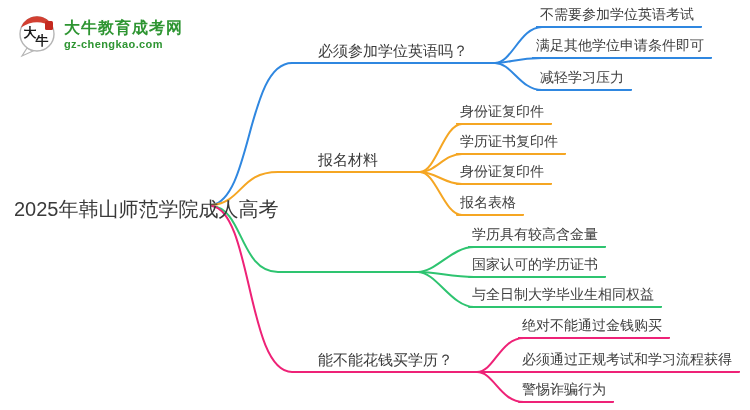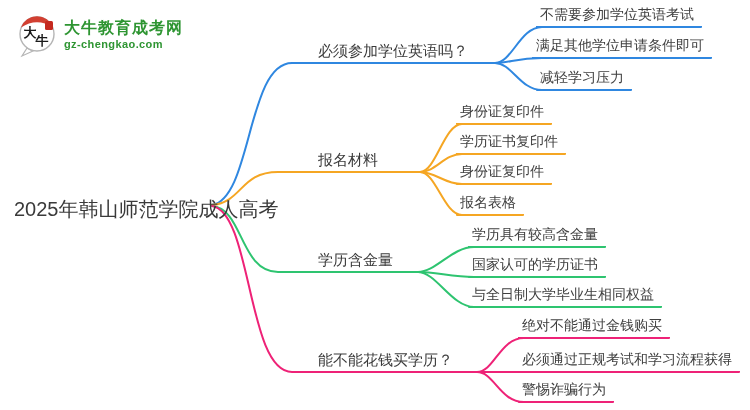--- a/index.html
+++ b/index.html
@@ -88,21 +88,20 @@
     <div class="logo-text">
       <div class="logo-title">大牛教育成考网</div>
       <div class="logo-url">gz-chengkao.com</div>
     </div>
   </div>
 
   <div class="central">2025年韩山师范学院成人高考</div>
 
   <div class="branch-label" style="left:318px; top:41px;">必须参加学位英语吗？</div>
   <div class="branch-label" style="left:318px; top:150px;">报名材料</div>
-  <div class="branch-label" style="left:318px; top:250px;">学历含金量</div>
   <div class="branch-label" style="left:318px; top:350px;">能不能花钱买学历？</div>
 
   <div class="leaf t0" style="left:536px; top:5px;">不需要参加学位英语考试</div>
   <div class="leaf t0" style="left:532px; top:36px;">满足其他学位申请条件即可</div>
   <div class="leaf t0" style="left:536px; top:68px;">减轻学习压力</div>
 
   <div class="leaf t1" style="left:456px; top:102px;">身份证复印件</div>
   <div class="leaf t1" style="left:456px; top:132px;">学历证书复印件</div>
   <div class="leaf t1" style="left:456px; top:162px;">身份证复印件</div>
   <div class="leaf t1" style="left:456px; top:193px;">报名表格</div>

